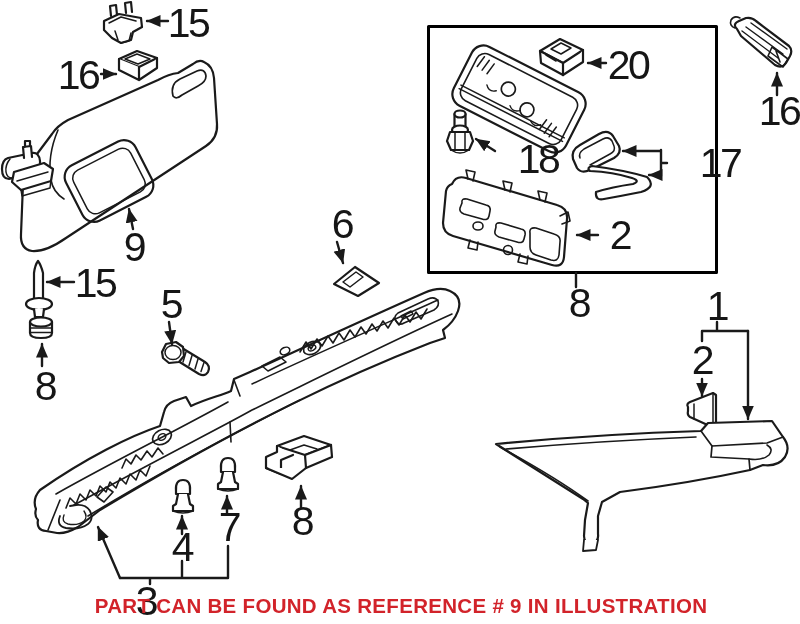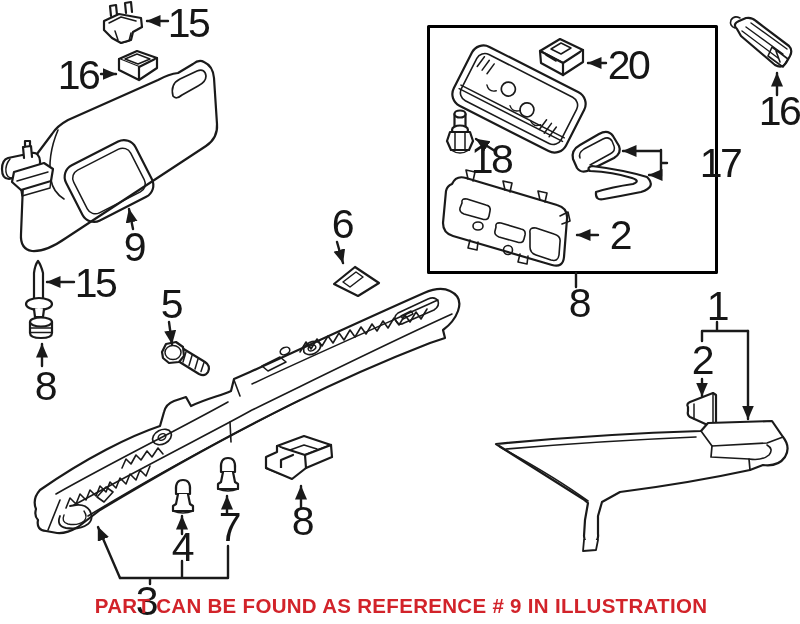--- a/index.html
+++ b/index.html
@@ -235,18 +235,18 @@
 <div class="callout" style="left:302px;top:521px">8</div>
 <div class="callout" style="left:134px;top:247px">9</div>
 <div class="callout" style="left:95px;top:283px">15</div>
 <div class="callout" style="left:45px;top:386px">8</div>
 <div class="callout" style="left:188px;top:23px">15</div>
 <div class="callout" style="left:78px;top:75px">16</div>
 <div class="callout" style="left:779px;top:111px">16</div>
 <div class="callout" style="left:579px;top:303px">8</div>
 <div class="callout" style="left:620px;top:235px">2</div>
 <div class="callout" style="left:720px;top:163px">17</div>
-<div class="callout" style="left:491px;top:159px">18</div>
+<div class="callout" style="left:538px;top:159px">18</div>
 <div class="callout" style="left:628px;top:65px">20</div>
 
 <div class="notice" style="color: rgb(210, 35, 42);">PART CAN BE FOUND AS REFERENCE # 9 IN ILLUSTRATION</div>
 
 </div>
 
 </body></html>

